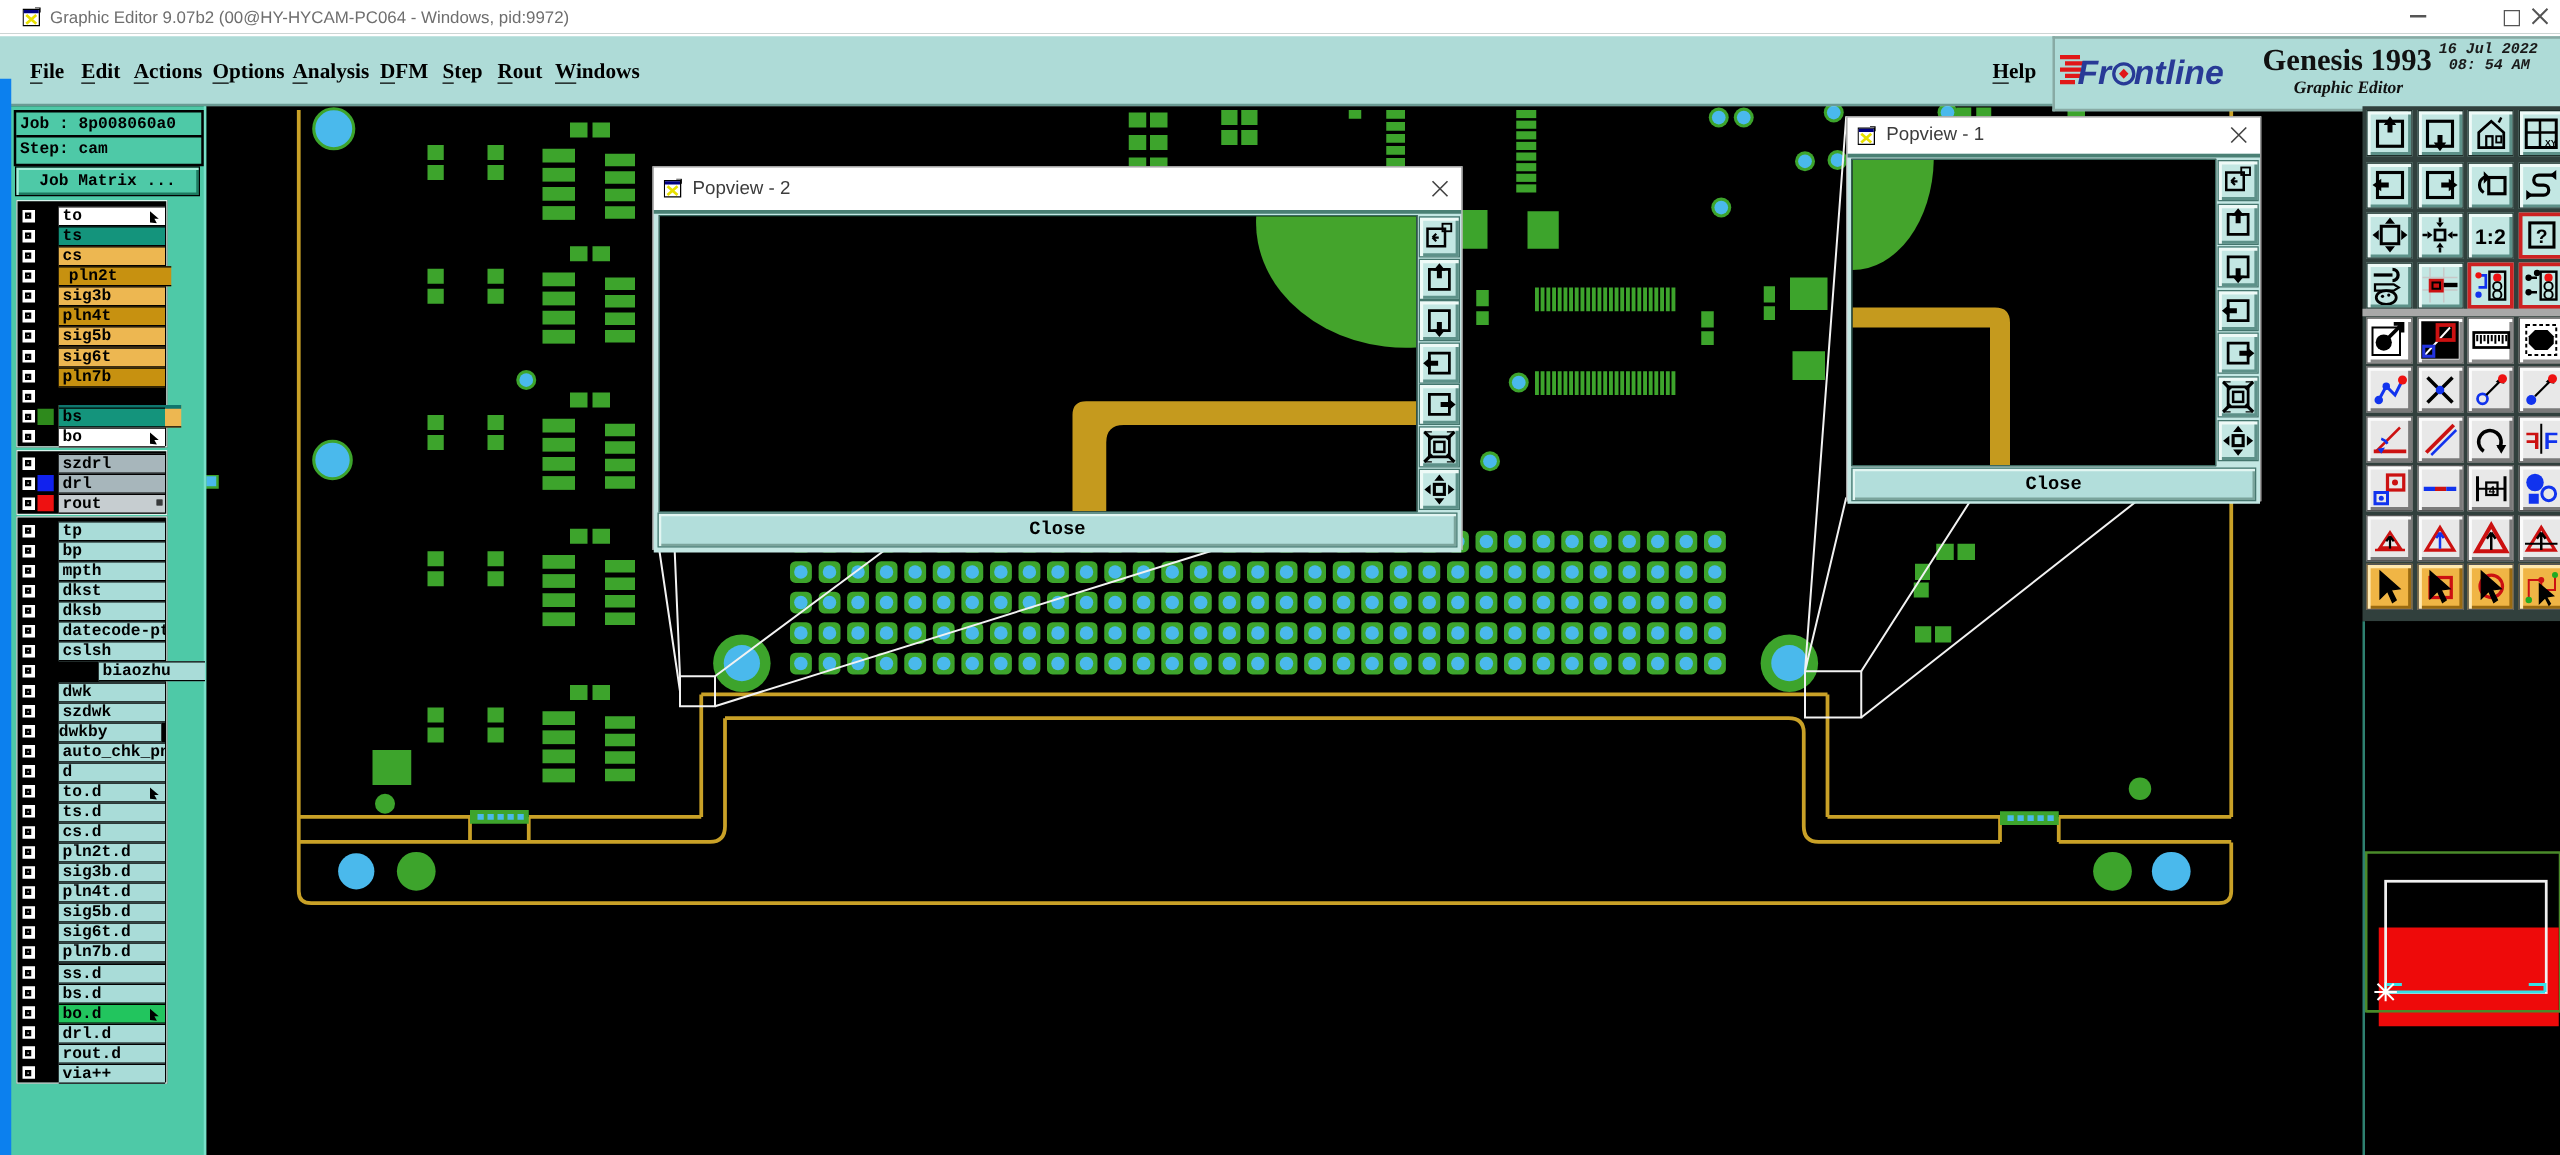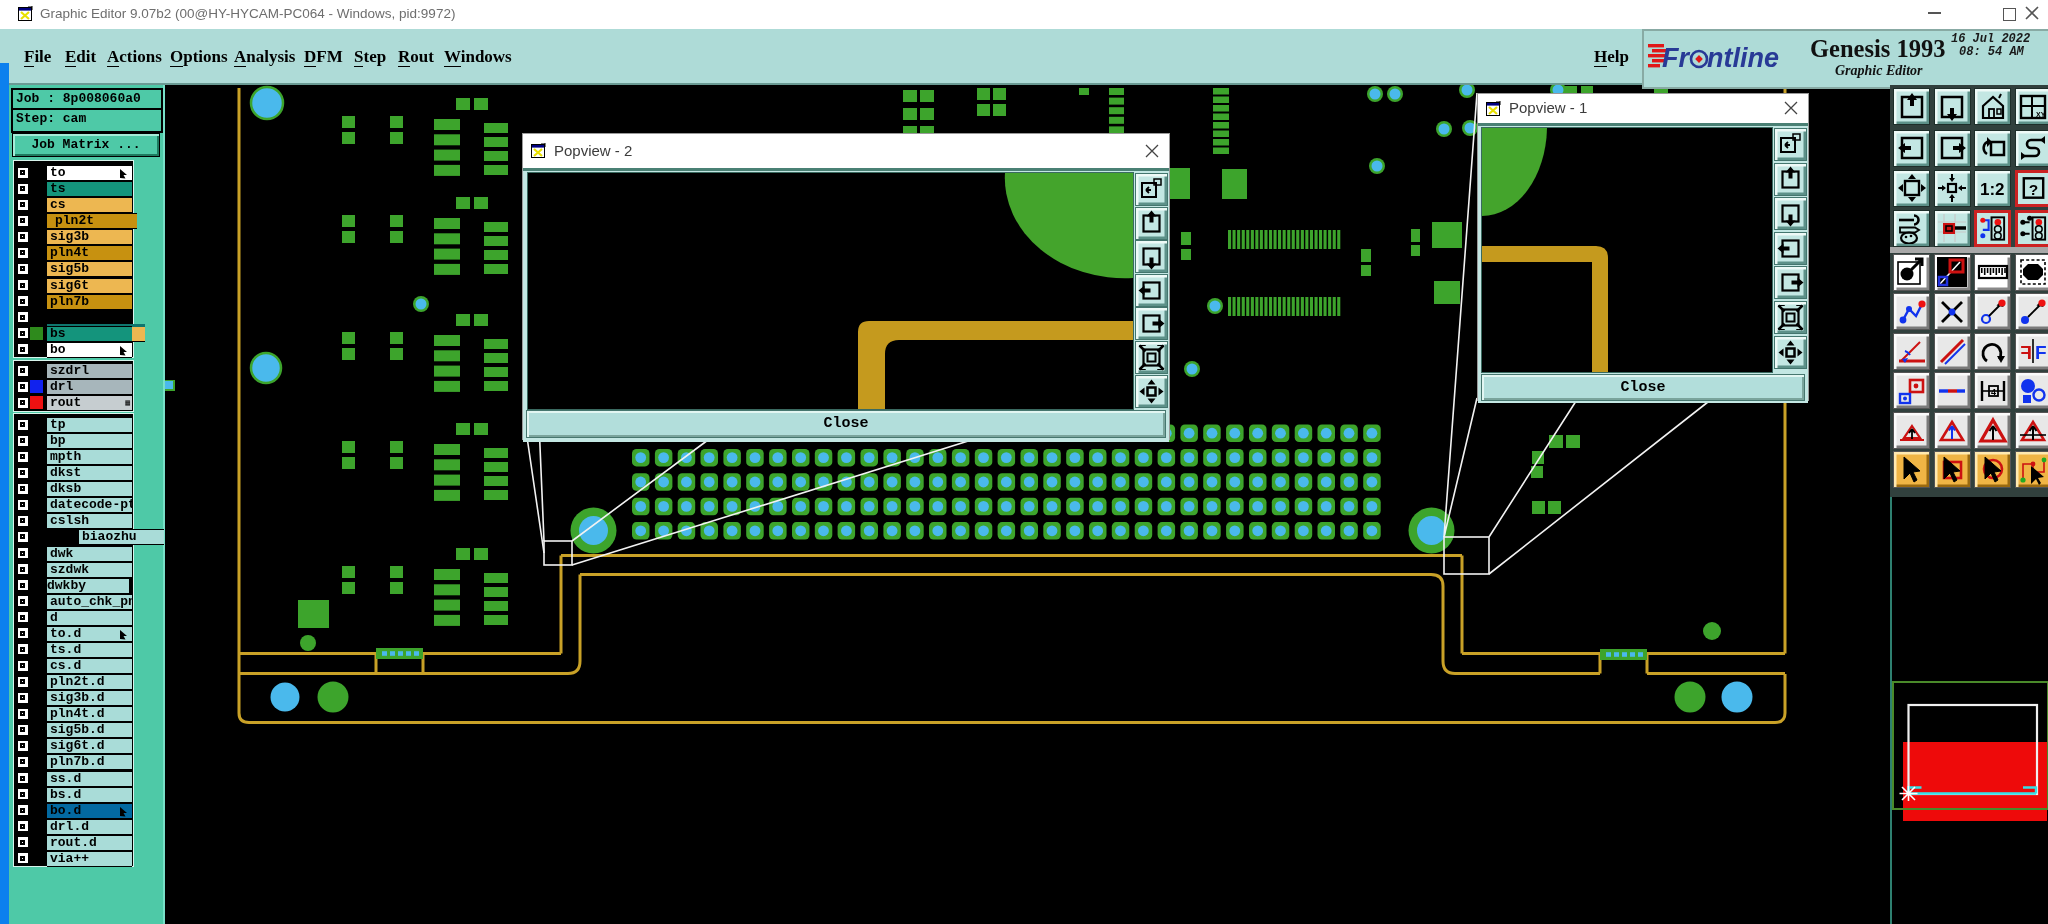--- a/index.html
+++ b/index.html
@@ -853,21 +853,21 @@
       <div style="position:absolute;left:1.5px;top:1.5px;right:1.5px;bottom:1.5px;background:#fff;">
         <div style="position:absolute;left:2.5px;top:2.5px;right:2.5px;bottom:2.5px;border:2px solid #000;"></div>
       </div>
     </div>
     <div style="position:absolute;left:47px;top:786.61px;width:82px;height:14px;background:#a9dcd8;border-top:1px solid #000;border-bottom:1px solid #000;overflow:hidden;white-space:nowrap;font:bold 13px 'Liberation Mono',monospace;line-height:14px;padding-left:3px;">bs.d</div>
     <div style="position:absolute;left:16px;top:803.6800000000001px;width:13px;height:13px;background:#000;">
       <div style="position:absolute;left:1.5px;top:1.5px;right:1.5px;bottom:1.5px;background:#fff;">
         <div style="position:absolute;left:2.5px;top:2.5px;right:2.5px;bottom:2.5px;border:2px solid #000;"></div>
       </div>
     </div>
-    <div style="position:absolute;left:47px;top:802.6800000000001px;width:82px;height:14px;background:#0369a1;border-top:1px solid #000;border-bottom:1px solid #000;overflow:hidden;white-space:nowrap;font:bold 13px 'Liberation Mono',monospace;line-height:14px;padding-left:3px;">bo.d<svg width="11" height="11" viewBox="0 0 11 11" style="position:absolute;right:3px;top:2px">
+    <div style="position:absolute;left:47px;top:802.6800000000001px;width:82px;height:14px;background:#22c55e;border-top:1px solid #000;border-bottom:1px solid #000;overflow:hidden;white-space:nowrap;font:bold 13px 'Liberation Mono',monospace;line-height:14px;padding-left:3px;">bo.d<svg width="11" height="11" viewBox="0 0 11 11" style="position:absolute;right:3px;top:2px">
         <path d="M2 10 L2 1 L9 7 L5.5 7 L7.5 10.5 Z" fill="#000"></path>
       </svg></div>
     <div style="position:absolute;left:16px;top:819.75px;width:13px;height:13px;background:#000;">
       <div style="position:absolute;left:1.5px;top:1.5px;right:1.5px;bottom:1.5px;background:#fff;">
         <div style="position:absolute;left:2.5px;top:2.5px;right:2.5px;bottom:2.5px;border:2px solid #000;"></div>
       </div>
     </div>
     <div style="position:absolute;left:47px;top:818.75px;width:82px;height:14px;background:#a9dcd8;border-top:1px solid #000;border-bottom:1px solid #000;overflow:hidden;white-space:nowrap;font:bold 13px 'Liberation Mono',monospace;line-height:14px;padding-left:3px;">drl.d</div>
     <div style="position:absolute;left:16px;top:835.8199999999999px;width:13px;height:13px;background:#000;">
       <div style="position:absolute;left:1.5px;top:1.5px;right:1.5px;bottom:1.5px;background:#fff;">

